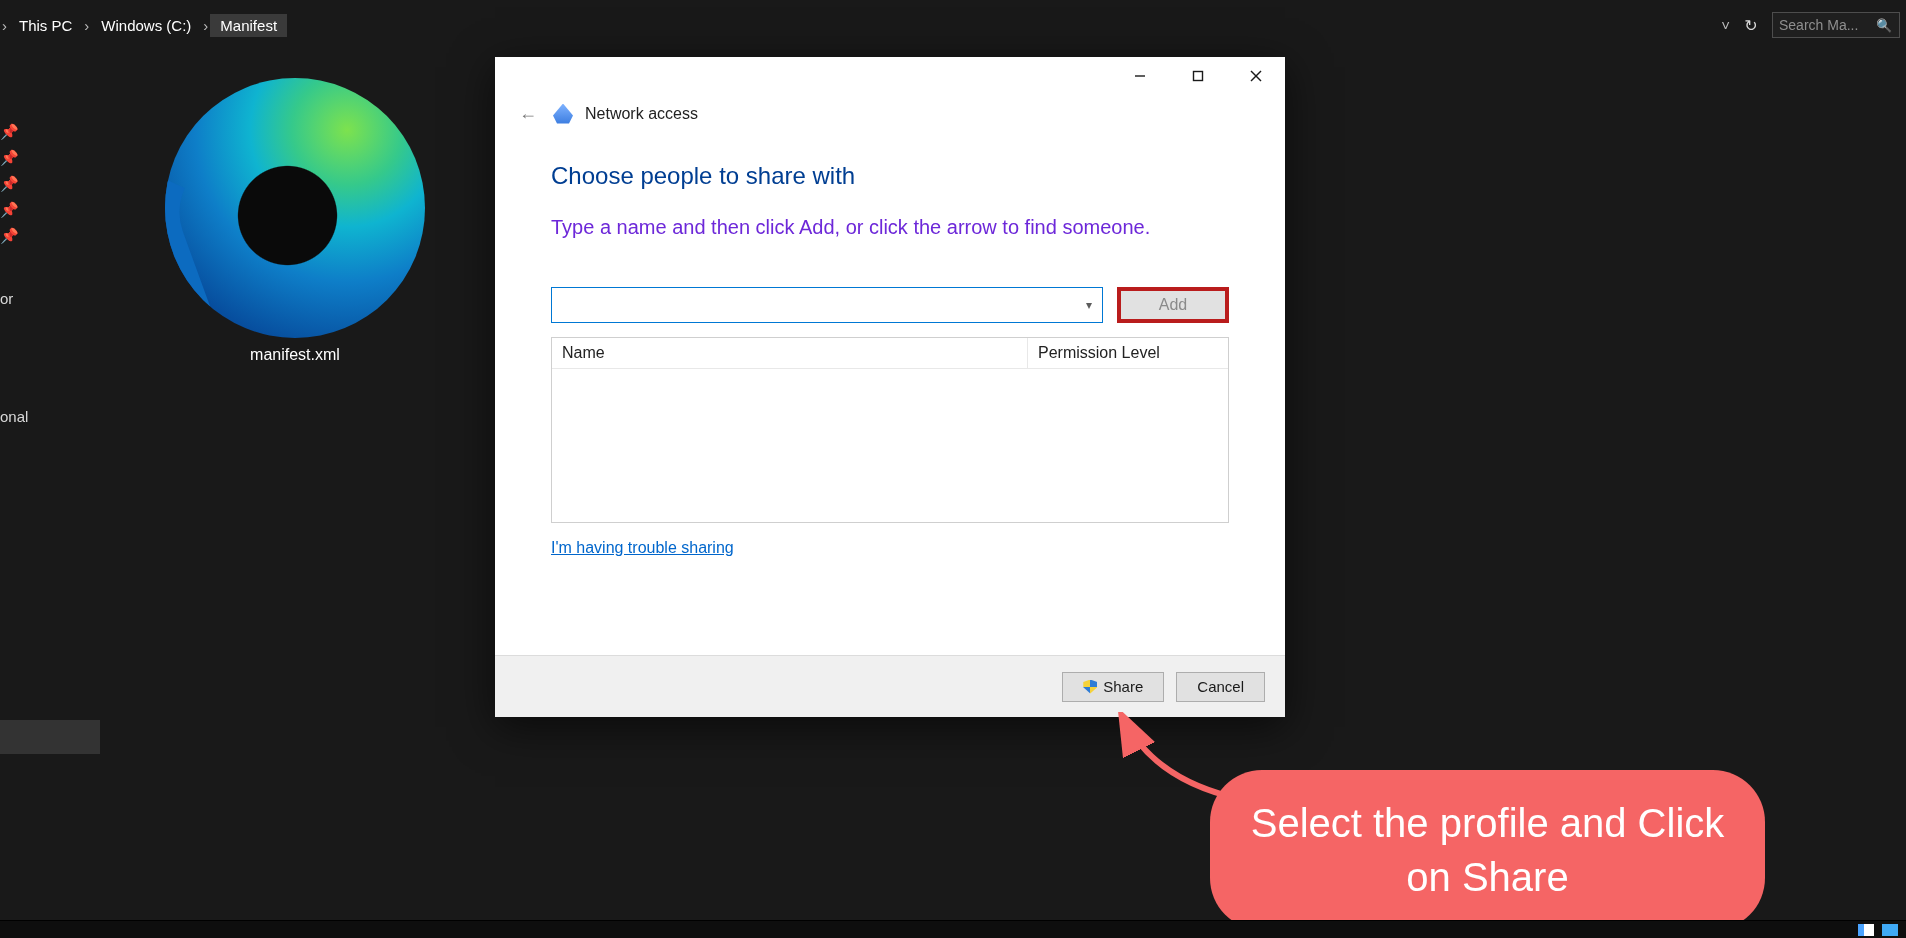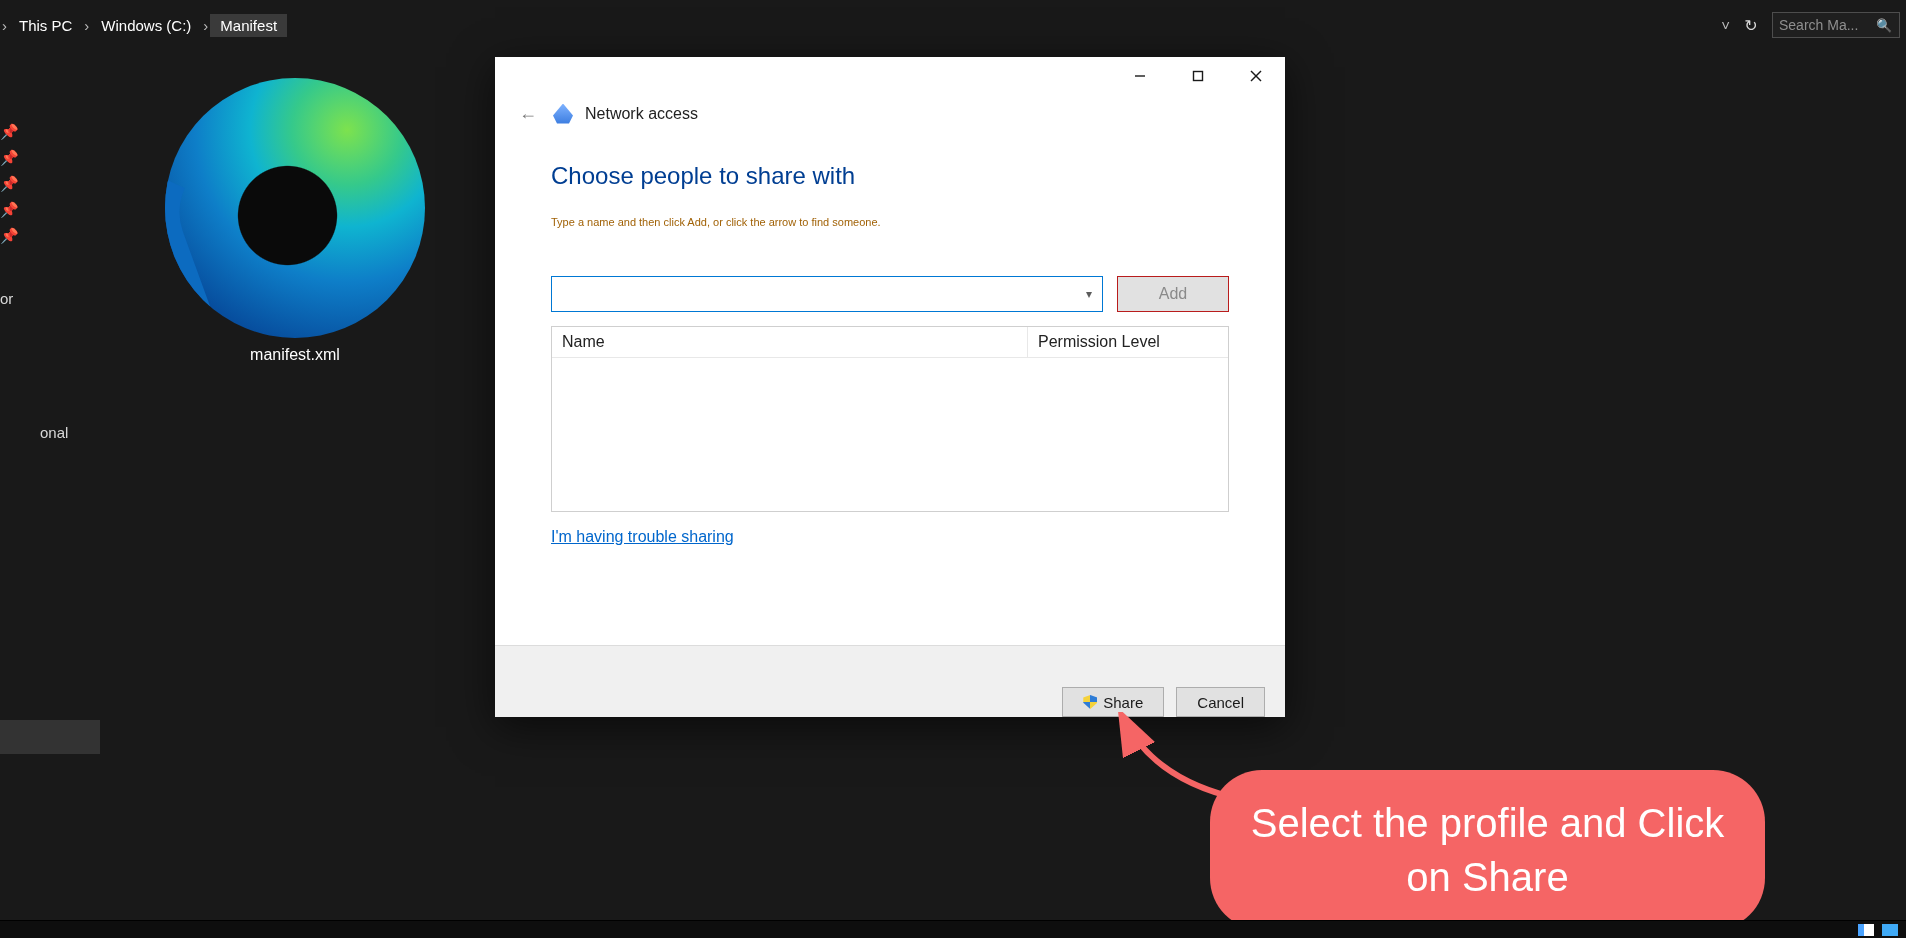--- a/index.html
+++ b/index.html
@@ -27,21 +27,21 @@
     background: #1f1f1f; border: 1px solid #4d4d4d;
     display: flex; align-items: center; padding: 0 6px; color: #8f8f8f; font-size: 14px;
   }
   .searchbox .mag { margin-left:auto; color:#cfcfcf; font-size:13px;}
 
   
   .nav-frag { position:absolute; left:0; width:100px; color:#d8d8d8; font-size:15px; }
   .nav-pins { top: 115px; }
   .nav-pins .pin { width:16px; text-align:right; color:#838383; margin:8px 76px 8px 0; }
   .nav-frag.item1 { top: 290px; }
-  .nav-frag.item2 { top: 424px; padding-left: 40px; }
+  .nav-frag.item2 { top: 408px; }
   .nav-frag.selrow { top:720px; height:34px; width:100px; background:#333333;}
 
   
   .file {
     position: absolute; left: 150px; top: 78px; width: 290px; text-align: center;
     color: #fff; font-size: 18px;
   }
   .edge-icon { width: 260px; height: 260px; border-radius: 130px; position: relative; margin: 0 auto 6px auto;
     background: radial-gradient(circle at 70% 20%, #7de24e 0%, #35c98b 20%, #0fb4d0 35%, #0e7ec8 55%, #074e9e 80%);
     display:flex;align-items:center;justify-content:center;overflow:hidden;
@@ -74,52 +74,52 @@
   .dlg-header {
     display:flex; align-items:center; gap:12px; padding: 0 20px 0 20px; margin-top:-2px;
     font-size: 16px; color:#222;
   }
   .back-arrow { font-size:18px; color:#7a7a7a; padding:4px 4px;}
   .people-icon{ width:20px;height:20px; display:inline-block;
     background: linear-gradient(#7eb2ff,#3c7de0); clip-path: polygon(50% 0,100% 60%,80% 100%,20% 100%,0 60%);
   }
   .dlg-body { padding: 34px 56px 0 56px; flex:1; }
   .blue-heading { color:#003e92; font-size:24px; font-weight:400; margin-bottom:26px;}
-  .instr { color:#a16207; font-size:11px; margin-bottom:48px;}
+  .instr { color:#6d28d9; font-size:20px; margin-bottom:48px;}
 
   .addrow { display:flex; gap:14px; margin-bottom:14px;}
   .name-combo{
     flex:1; height:36px; border:1px solid #0078d4; display:flex; align-items:center;
     padding:0 4px 0 8px; position:relative;
   }
   .name-combo input{ border:none; outline:none; width:100%; font-size:15px; height:100%; background:transparent;}
   .name-combo .dd { color:#5c5c5c; padding:0 6px; font-size:12px;}
   .add-btn{
-    width:112px; height:36px; background:#e1e1e1; border:1px solid #b91c1c;
+    width:112px; height:36px; background:#e1e1e1; border:4px solid #b91c1c;
     color:#8a8a8a; font-size:16px; display:flex;align-items:center;justify-content:center;
   }
 
   .people-list{
     border:1px solid #cfcfcf; height:186px; font-size:16px; color:#222;
   }
   .pl-head{ display:flex; background:#fff;}
   .pl-head .col{ padding:6px 10px; border-bottom:1px solid #e8e8e8; border-right:1px solid #e8e8e8;}
   .col-name{ flex:1;}
   .col-perm{ width:200px; border-right:none !important;}
   .pl-row{ display:flex; background:#eaeaea;}
   .pl-row .col{ padding:4px 10px;}
   .user-badge{ display:inline-block;width:16px;height:16px;vertical-align:-2px;margin-right:6px;
     background: radial-gradient(circle at 50% 30%, #f3c089 0 35%, transparent 36%),
                 linear-gradient(#3f8de0,#3f8de0);
     border-radius:2px;}
   .trouble { margin-top:16px; color:#0066cc; text-decoration:underline; font-size:16px; display:inline-block;}
 
   .dlg-footer{
-    height:72px; background:#f0f0f0; border-top:1px solid #dcdcdc;
-    display:flex; align-items:flex-end; justify-content:flex-end; padding:0 20px; gap:12px;
+    height:62px; background:#f0f0f0; border-top:1px solid #dcdcdc;
+    display:flex; align-items:center; justify-content:flex-end; padding:0 20px; gap:12px;
   }
   .btn{ height:30px; padding:0 20px; background:#e1e1e1; border:1px solid #adadad;
         font-size:15px; color:#1a1a1a; display:flex;align-items:center;gap:6px;}
   .shield{ width:14px;height:14px; display:inline-block;
     background: conic-gradient(#2e7cd6 0 25%, #f5d23b 25% 50%, #2e7cd6 50% 75%, #f5d23b 75% 100%);
     clip-path: polygon(50% 0,100% 18%,100% 55%,50% 100%,0 55%,0 18%);
   }
 
   
   .callout {

